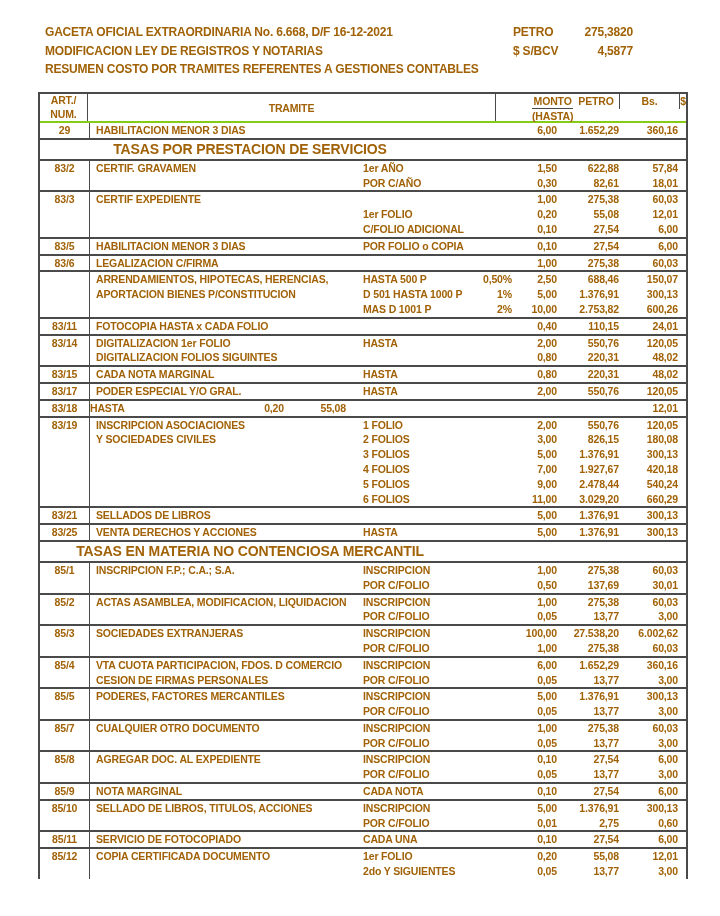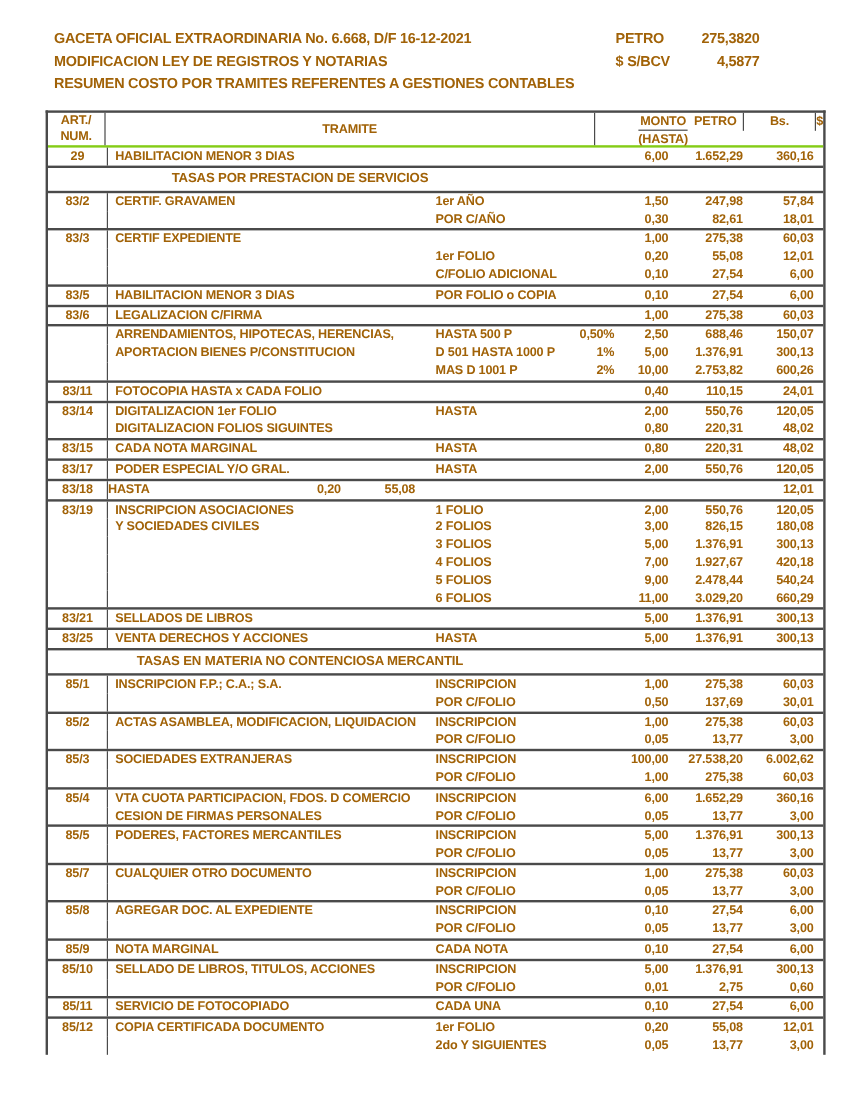--- a/index.html
+++ b/index.html
@@ -43,21 +43,21 @@
   .th-monto-label { height:15px; line-height:15px; text-align:center; border-bottom:1.5px solid #4a4a4a; }
   .th-units { display:flex; height:15px; line-height:15.5px; }
   .th-petro { width:46.5px; text-align:center; border-right:1.5px solid #4a4a4a; }
   .th-bs    { width:60.5px; text-align:center; border-right:1.5px solid #4a4a4a; }
   .th-usd   { flex:1; text-align:center; }
 
   .tbody > * { border-top:2px solid #4a4a4a; }
   .tbody > *:first-child { border-top:none; }
 
   .section-row { display:flex; height:21px; align-items:center; }
-  .section-label { width:420px; text-align:center; font-size:11px; }
+  .section-label { width:420px; text-align:center; font-size:14px; }
 
   .row { display:flex; height:14.8px; line-height:15px; }
   .c-art   { width:50px; border-right:1.5px solid #4a4a4a; text-align:center; }
   .c-desc  { width:273px; padding-left:6px; white-space:nowrap; overflow:hidden; }
   .c-sub   { width:108px; white-space:nowrap; }
   .c-pct   { width:44px; text-align:right; padding-right:3px; }
   .c-petro { width:42px; text-align:right; }
   .c-bs    { width:62px; text-align:right; }
   .c-usd   { flex:1; text-align:right; padding-right:8px; }
 </style>
@@ -112,21 +112,21 @@
         <div class="section-row">
           <div class="section-label">TASAS POR PRESTACION DE SERVICIOS</div>
         </div>
         <div class="group">
           <div class="row">
             <div class="c-art">83/2</div>
             <div class="c-desc">CERTIF. GRAVAMEN</div>
             <div class="c-sub">1er AÑO</div>
             <div class="c-pct"></div>
             <div class="c-petro">1,50</div>
-            <div class="c-bs">247,98</div>
+            <div class="c-bs">622,88</div>
             <div class="c-usd">57,84</div>
           </div>
           <div class="row">
             <div class="c-art"></div>
             <div class="c-desc"></div>
             <div class="c-sub">POR C/AÑO</div>
             <div class="c-pct"></div>
             <div class="c-petro">0,30</div>
             <div class="c-bs">82,61</div>
             <div class="c-usd">18,01</div>

